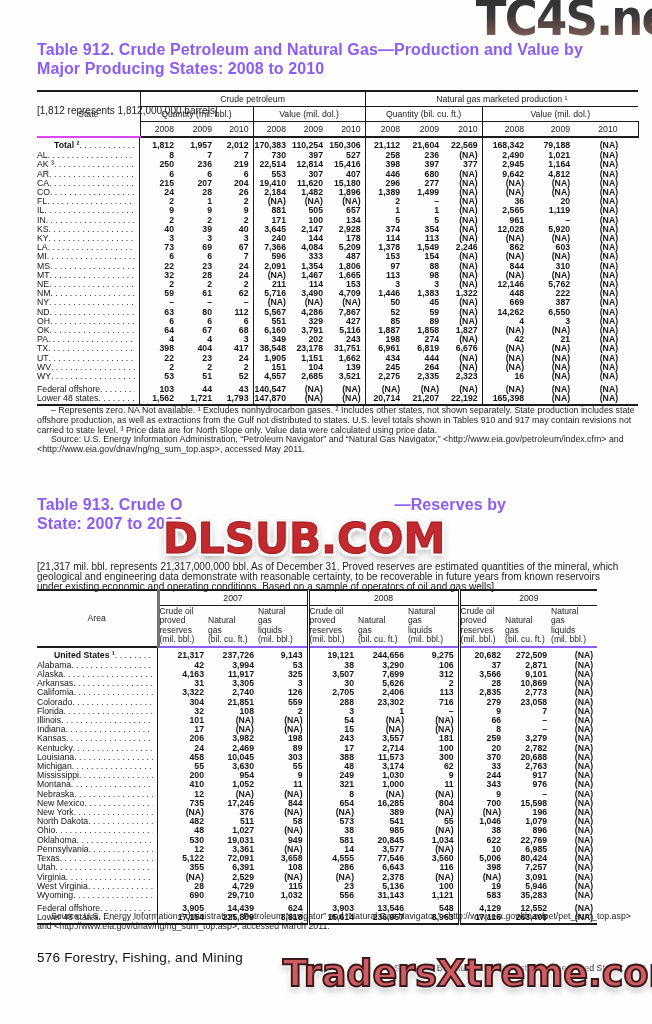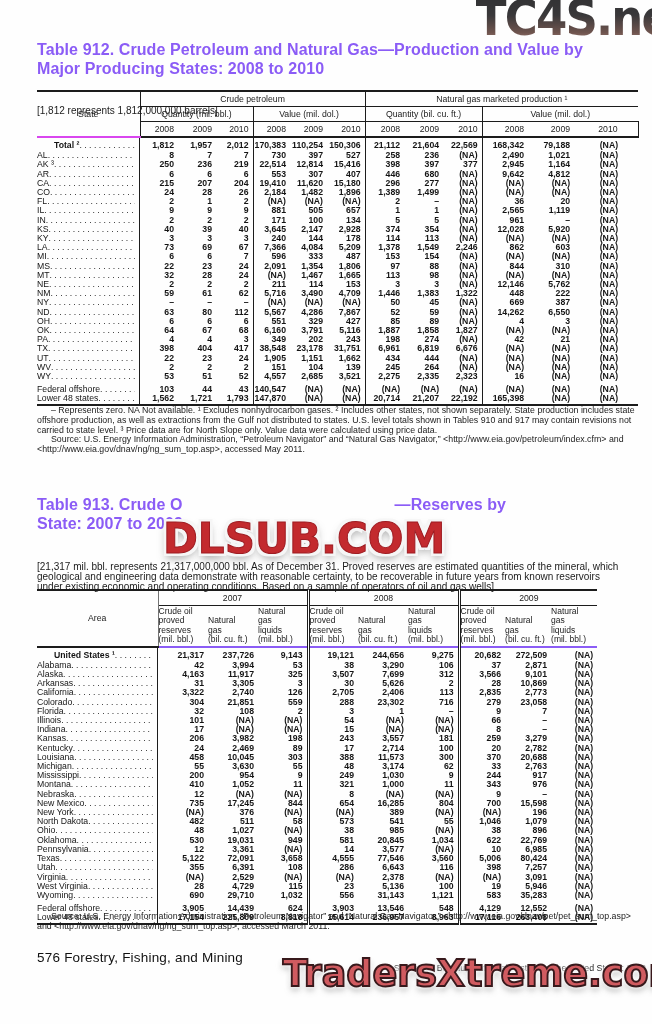--- a/index.html
+++ b/index.html
@@ -38,21 +38,21 @@
   #t912 thead tr:nth-child(1) th:nth-child(2){border-right:1px solid #1c1c1c;}
   #t912 thead tr:nth-child(2) th{border-bottom:1px solid #1c1c1c;}
   #t912 thead tr:nth-child(2) th:nth-child(-n+3){border-right:1px solid #1c1c1c;}
   #t912 thead tr:nth-child(3) th{border-bottom:2px solid #1c1c1c;padding:2px 4px 2px 0;text-align:right;}
   #t912 thead tr:nth-child(3) th:nth-child(3n){border-right:1px solid #1c1c1c;}
   #t912 tbody td:nth-child(1){border-right:1px solid #1c1c1c;}
   #t912 tbody td:nth-child(4),#t912 tbody td:nth-child(7),#t912 tbody td:nth-child(10){border-right:1px solid #1c1c1c;}
   #t912 tbody td:nth-child(13),#t912 thead tr:nth-child(3) th:nth-child(12){padding-right:20px;}
 
   
-  #t913 .area-th{border-right:1px solid #737373;border-bottom:2px solid #1c1c1c;vertical-align:middle;}
+  #t913 .area-th{border-right:3px solid #737373;border-bottom:2px solid #1c1c1c;vertical-align:middle;}
   #t913 thead tr:nth-child(1) th.yr{border-bottom:1px solid #1c1c1c;}
   #t913 thead tr:nth-child(1) th:nth-child(2),#t913 thead tr:nth-child(1) th:nth-child(3){border-right:3px double #1c1c1c;}
   #t913 thead tr:nth-child(2) th{border-bottom:2px solid #8b5cf6;white-space:pre-line;text-align:left;
         vertical-align:bottom;font-size:8.5px;line-height:9.4px;padding:1px 4px 1px 0;}
   #t913 thead tr:nth-child(2) th:nth-child(3),#t913 thead tr:nth-child(2) th:nth-child(6){border-right:3px double #1c1c1c;}
   #t913 tbody td:nth-child(1){border-right:1px solid #1c1c1c;}
   #t913 tbody td:nth-child(4),#t913 tbody td:nth-child(7){border-right:3px double #1c1c1c;}
 
   
   .fn{position:absolute;left:37px;font-size:8.8px;line-height:9.8px;color:#1b1b1b;}

